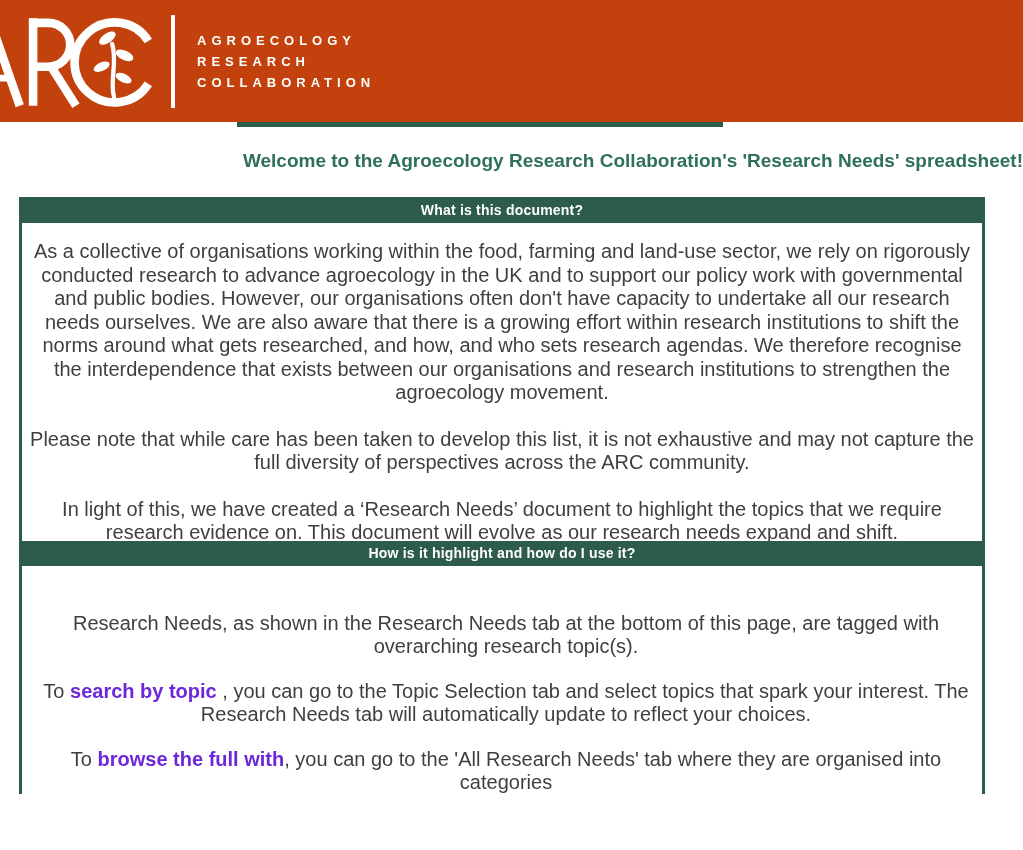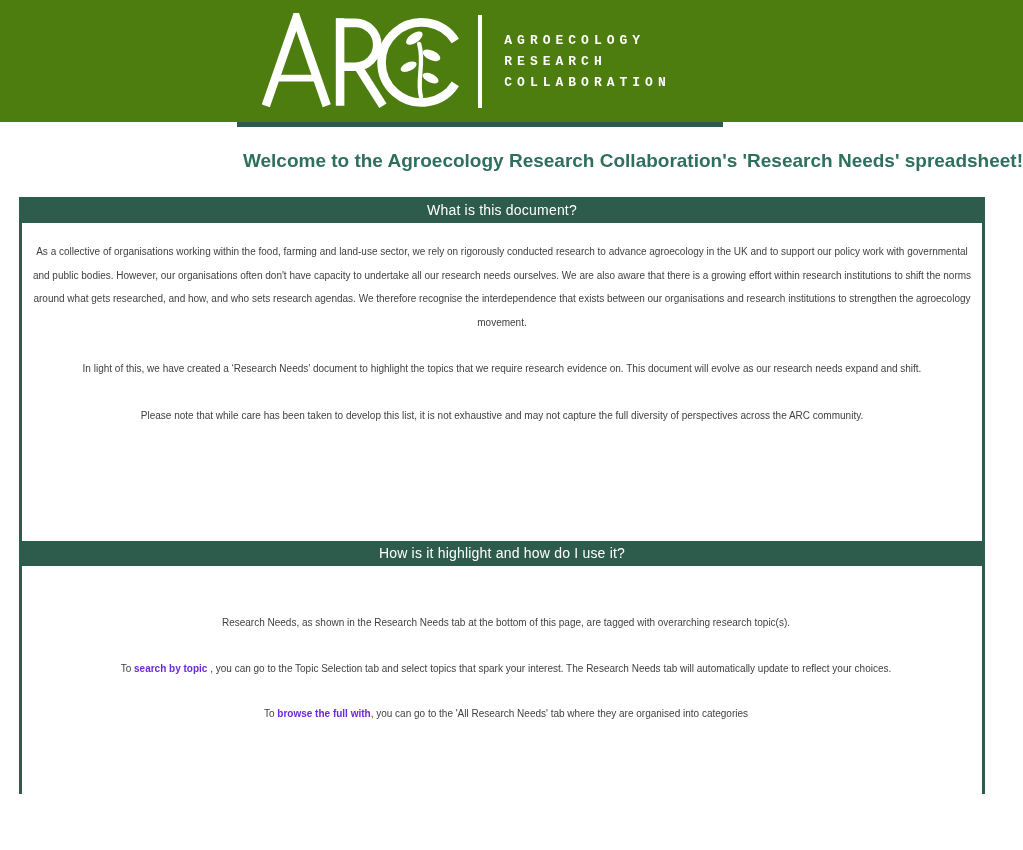--- a/index.html
+++ b/index.html
@@ -6,22 +6,22 @@
   html, body { background: #ffffff; }
   body {
     width: 1023px; height: 850px; overflow: hidden;
     font-family: "Liberation Sans", sans-serif;
     position: relative;
   }
 
   
   .banner {
     width: 1023px; height: 122px;
-    background: #4d7c0f;
-    display: flex; align-items: center; justify-content: center; font-family: Liberation Mono, monospace;
+    background: #c2410c;
+    display: flex; align-items: center; justify-content: flex-start;
   }
   .logo-row {
     display: flex; align-items: center;
     transform: translateX(-45px);
   }
   .arc-logo svg { display: block; }
   .logo-divider {
     width: 4px; height: 93px; background: #ffffff;
     margin: 0 22px 0 16px;
   }
@@ -46,30 +46,30 @@
   
   .doc-box {
     margin: 25px 0 0 19px;
     width: 966px;
     border-left: 3px solid #2e5c4c;
     border-right: 3px solid #2e5c4c;
   }
   .section-header {
     height: 26px;
     background: #2e5c4c;
-    color: #ffffff; font-weight: normal; font-size: 14px;
+    color: #ffffff; font-weight: bold; font-size: 14px;
     text-align: center; line-height: 26px;
     margin: 0 -3px;           
     letter-spacing: 0.2px;
   }
   .section-header.second { height: 25px; line-height: 25px; }
   .section-body {
     text-align: center;
     color: #3f3f3f;
-    font-size: 10px; line-height: 23.5px;
+    font-size: 20px; line-height: 23.5px;
     overflow: hidden;
   }
   .section-body.first { height: 318px; padding: 17px 5px 0 5px; }
   .section-body.second { height: 228px; padding: 46px 5px 0 13px; line-height: 22.5px; }
   .section-body p { margin-bottom: 23px; }
   .section-body b { font-weight: bold; color: #6d28d9; }
 </style>
 </head>
 <body>
 
@@ -106,22 +106,22 @@
 <div class="banner-tab"></div>
 
 <h1 class="welcome">Welcome to the Agroecology Research Collaboration's 'Research Needs' spreadsheet!</h1>
 
 <div class="doc-box">
 
   <div class="section-header">What is this document?</div>
 
   <div class="section-body first">
     <p>As a collective of organisations working within the food, farming and land-use sector, we rely on rigorously conducted research to advance agroecology in the UK and to support our policy work with governmental and public bodies. However, our organisations often don't have capacity to undertake all our research needs ourselves. We are also aware that there is a growing effort within research institutions to shift the norms around what gets researched, and how, and who sets research agendas. We therefore recognise the interdependence that exists between our organisations and research institutions to strengthen the agroecology movement.</p>
+    <p>Please note that while care has been taken to develop this list, it is not exhaustive and may not capture the full diversity of perspectives across the ARC community.</p>
     <p>In light of this, we have created a ‘Research Needs’ document to highlight the topics that we require research evidence on. This document will evolve as our research needs expand and shift.</p>
-    <p>Please note that while care has been taken to develop this list, it is not exhaustive and may not capture the full diversity of perspectives across the ARC community.</p>
   </div>
 
   <div class="section-header second">How is it highlight and how do I use it?</div>
 
   <div class="section-body second">
     <p><span>Research Needs, as shown in the Research Needs tab at the bottom of this page, are tagged with overarching research topic(s).</span></p>
     <p><span>To </span><b>search by topic</b><span> , you can go to the Topic Selection tab and select topics that spark your interest. The Research Needs tab will automatically update to reflect your choices.</span></p>
     <p><span>To </span><b>browse the full with</b><span>, you can go to the 'All Research Needs' tab where they are organised into categories</span></p>
   </div>
 

